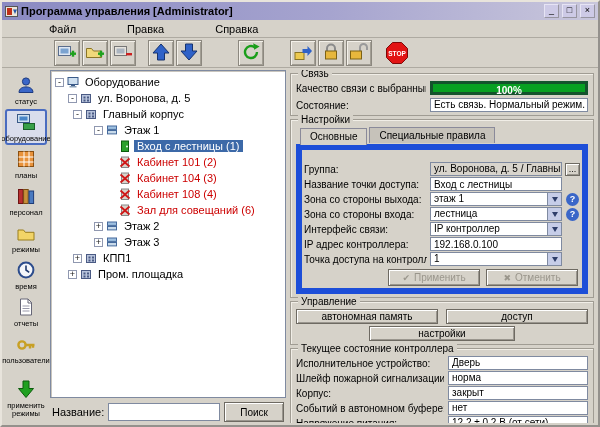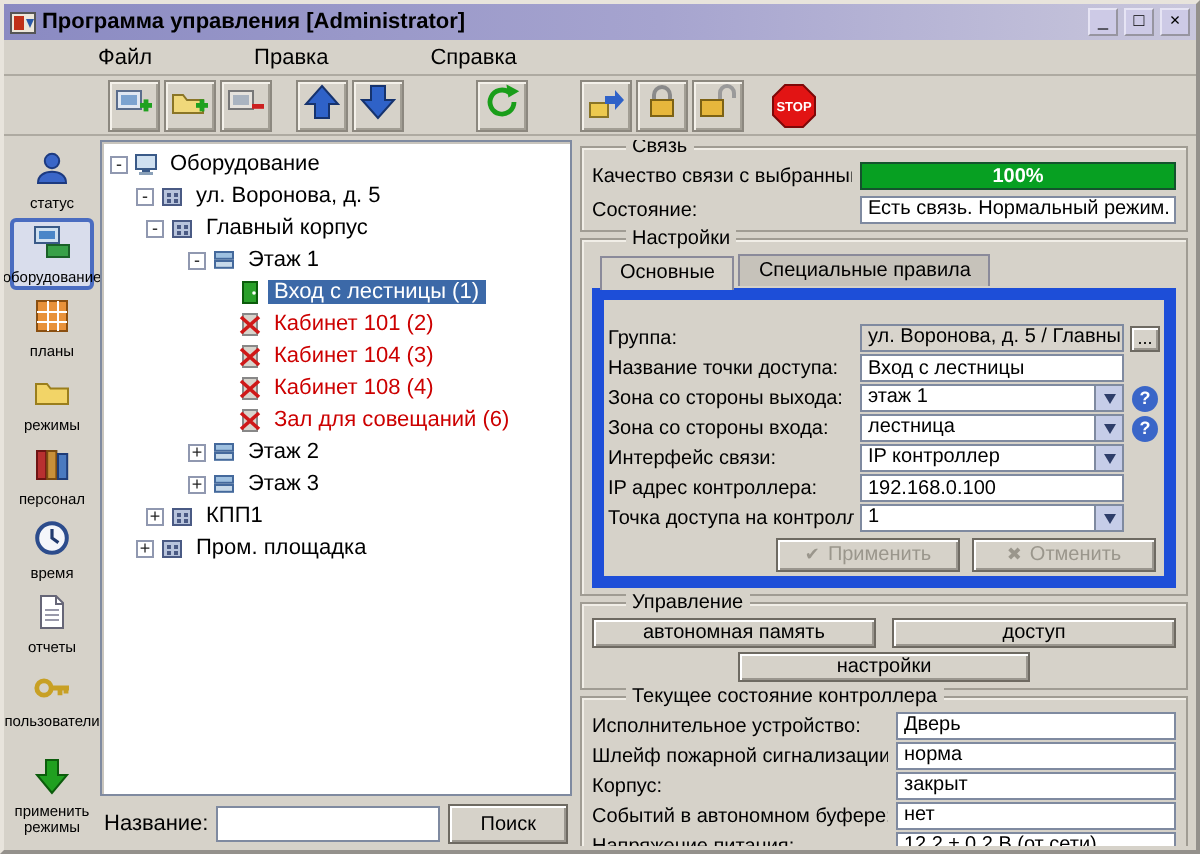--- a/index.html
+++ b/index.html
@@ -56,26 +56,26 @@
 
   
   .btn { font-family:inherit; font-size:10px; color:#000; background:#d6d2c9; border:1px solid #6e6a62;
          box-shadow:inset 1px 1px 0 #fff, inset -1px -1px 0 #9a968e; padding:1px 10px; height:20px; cursor:default;
          display:inline-flex; align-items:center; justify-content:center; gap:4px; }
   .btn.disabled { color:#9a968c; }
 
   
   .right-col { flex:1; display:flex; flex-direction:column; gap:3px; min-width:0; padding:3px 2px 0 0; overflow:hidden; font-size:10px; }
   .group { border:1px solid #a09c93; box-shadow:inset 1px 1px 0 #f1eee7; position:relative; padding:7px 5px 3px 5px; }
-  .gtitle { position:absolute; top:-6px; left:22px; background:#d6d2c9; padding:0 3px; line-height:11px; font-size:10px; }
+  .gtitle { position:absolute; top:-6px; left:7px; background:#d6d2c9; padding:0 3px; line-height:11px; font-size:10px; }
   .flabel { flex:1; white-space:nowrap; overflow:hidden; }
   .crow { display:flex; align-items:center; gap:4px; height:14px; margin-bottom:3px; }
   .sunken { border:1px solid #7f8aa0; background:#fff; height:14px; line-height:12px; padding:0 3px; overflow:hidden; white-space:nowrap; }
   .w158 { width:158px; flex:0 0 158px; }
-  .progress { width:158px; flex:0 0 158px; height:14px; border:1px solid #14532d; background:#f0abfc; position:relative; }
+  .progress { width:158px; flex:0 0 158px; height:14px; border:3px solid #14532d; background:#f0abfc; position:relative; }
   .pfill { position:absolute; inset:0; background:var(--progress-green,#07a022); color:#fff; font-weight:bold; font-size:10px; text-align:center; line-height:13px; }
 
   
   .tabs { display:flex; padding-left:4px; position:relative;text-align:center; }
   .tab { padding:1px 9px 0 9px; height:16px; line-height:14px; border:1px solid #8a8a9a; border-bottom:none; background:#c6c2ba; margin-right:2px; }
   .tab.active { background:#d6d2c9; position:relative; top:1px; height:17px; }
   .tabpanel { border:6px solid #1d4ed8; padding:12px 2px 2px 2px; }
   .frow { display:flex; align-items:center; gap:3px; height:14px; margin-bottom:1px; }
   .fctrl { flex:0 0 132px; width:132px; display:flex; }
   .slot { flex:0 0 15px; width:15px; display:flex; justify-content:center; }
@@ -214,31 +214,31 @@
       </div>
       <div class="side-btn">
         <span><svg width="20" height="20">
               <rect x="2.5" y="2.5" width="15" height="15" fill="#e8923a" stroke="#8a4f10"></rect>
               <path d="M2.5 8h15M2.5 13h15M8 2.5v15M13 2.5v15" stroke="#fff" stroke-width="1"></path>
             </svg></span>
         <span class="slabel">планы</span>
       </div>
       <div class="side-btn">
         <span><svg width="20" height="20">
-              <path d="M2 17v-10h5.5l1.8 2.3H18V17z" fill="#f2d467" stroke="#9a7e1c"></path>
-            </svg></span>
-        <span class="slabel">режимы</span>
-      </div>
-      <div class="side-btn">
-        <span><svg width="20" height="20">
               <rect x="2.5" y="3.5" width="4.6" height="14" fill="#b83030" stroke="#6e1414"></rect>
               <rect x="7.6" y="3.5" width="4.6" height="14" fill="#c8903a" stroke="#7a4c12"></rect>
               <rect x="13" y="5" width="4.6" height="12.5" fill="#4a7ac0" stroke="#1e3c78"></rect>
             </svg></span>
         <span class="slabel">персонал</span>
+      </div>
+      <div class="side-btn">
+        <span><svg width="20" height="20">
+              <path d="M2 17v-10h5.5l1.8 2.3H18V17z" fill="#f2d467" stroke="#9a7e1c"></path>
+            </svg></span>
+        <span class="slabel">режимы</span>
       </div>
       <div class="side-btn">
         <span><svg width="20" height="20">
               <circle cx="10" cy="10" r="7.4" fill="#f4f6fa" stroke="#2c4c8c" stroke-width="2"></circle>
               <path d="M10 5.5V10l3.2 2.3" fill="none" stroke="#203a6e" stroke-width="1.6"></path>
             </svg></span>
         <span class="slabel">время</span>
       </div>
       <div class="side-btn">
         <span><svg width="20" height="20">

